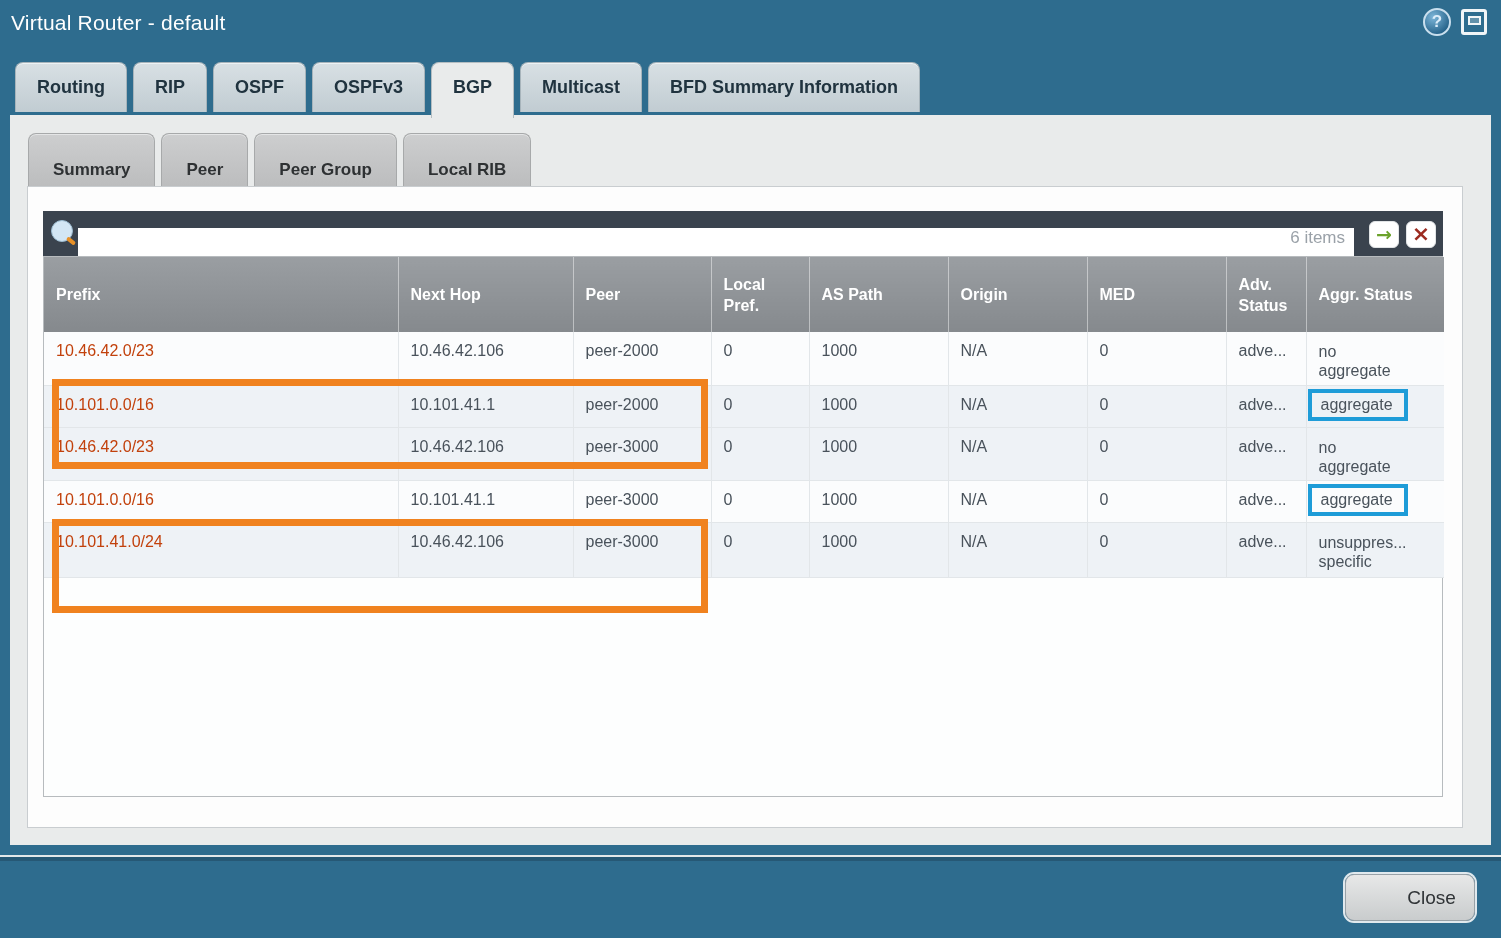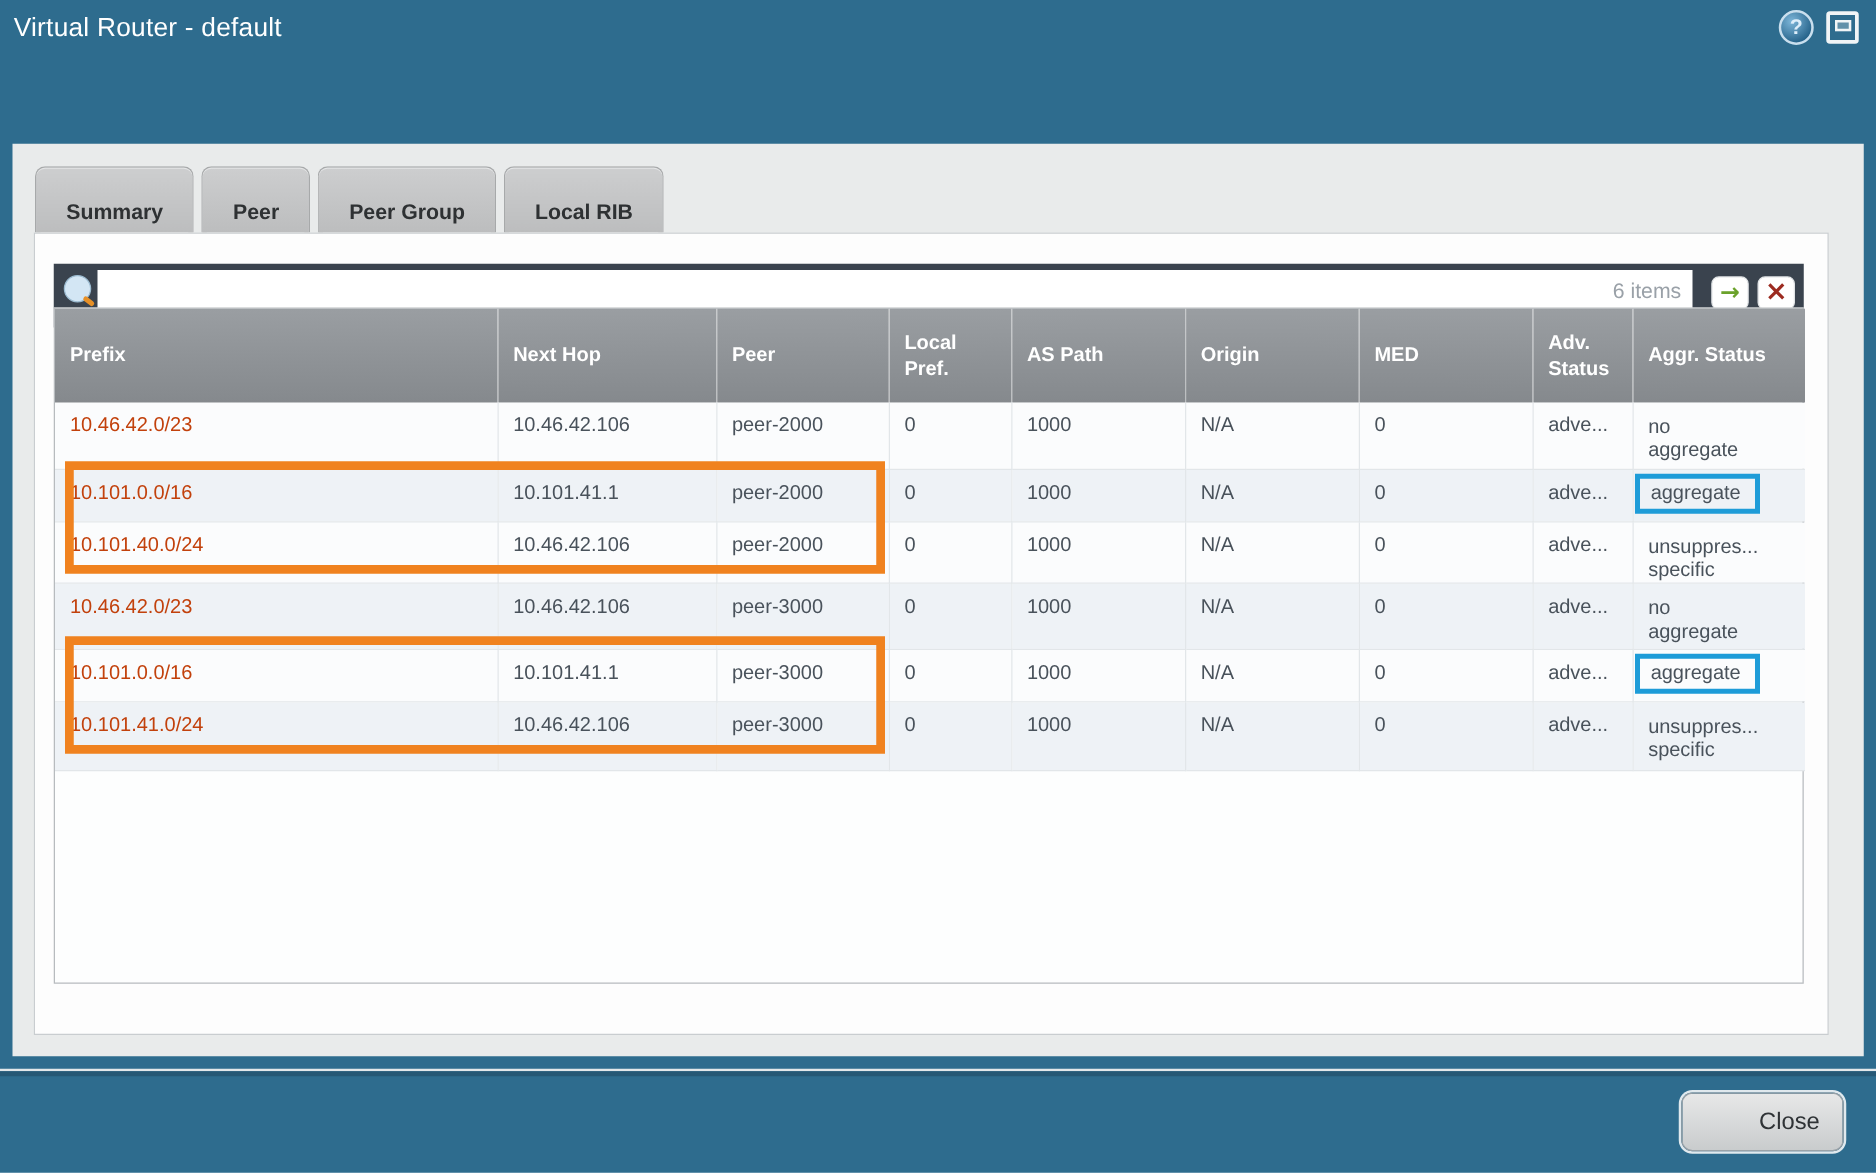--- a/index.html
+++ b/index.html
@@ -35,30 +35,30 @@
 
   
   .sub-panel { position:absolute; left:27px; top:186px; width:1436px; height:642px; background:#fdfdfd; border:1px solid #c9cdd0; z-index:2; }
 
   
   .search-bar { position:absolute; left:43px; top:211px; width:1400px; height:51px; background:#3a434e; z-index:5; }
   .magnifier-icon { position:absolute; left:8px; top:9px; width:22px; height:22px; border-radius:50%;
     background:#d3e6f4; border:1px solid #9cbcd1; }
   .magnifier-icon::after { content:""; position:absolute; right:-4px; bottom:-2px; width:10px; height:4px;
     background:#e79027; transform:rotate(38deg); border-radius:2px; }
-  .search-input-wrap { position:absolute; left:35px; top:5px; width:1276px; height:34px; background:#ffffff; display:flex; align-items:center; }
+  .search-input-wrap { position:absolute; left:35px; top:17px; width:1276px; height:34px; background:#ffffff; display:flex; }
   .search-input { flex:1; height:100%; border:none; outline:none; background:transparent; font-size:16px; font-family:"Liberation Sans",sans-serif; padding:0 8px; color:#333; }
   .items-count { color:#9aa1a8; font-size:17px; padding-right:9px; white-space:nowrap; }
   .bar-btn { position:absolute; top:10px; width:30px; height:27px; background:#ffffff; border:1px solid #e1e4e6; border-radius:6px;
     text-align:center; cursor:pointer; font-family:"DejaVu Sans","Liberation Sans",sans-serif; }
   .btn-submit { right:44px; color:#6ba22b; font-size:19px; font-weight:bold; line-height:24px; }
   .btn-clear { right:7px; color:#9c2b20; font-size:22px; font-weight:900; line-height:23px; }
 
   
-  .table-wrap { position:absolute; left:43px; top:246px; width:1400px; height:541px; background:#fdfefe; border:1px solid #b7bbbe; z-index:5; }
+  .table-wrap { position:absolute; left:43px; top:256px; width:1400px; height:541px; background:#fdfefe; border:1px solid #b7bbbe; z-index:5; }
   table { border-collapse:collapse; table-layout:fixed; width:1398px; }
   th { background:linear-gradient(#9a9ea2, #85898d); color:#ffffff; font-size:16px; font-weight:bold;
     text-align:left; vertical-align:middle; height:75px; padding:0 8px 0 12px; border-right:1px solid rgba(255,255,255,.45); line-height:21px; }
   th:last-child { border-right:none; }
   td { vertical-align:top; padding:10px 8px 0 12px; font-size:16px; color:#49525b; border-right:1px solid #e2e6e9; border-bottom:1px solid #e2e6e9; overflow:hidden; white-space:nowrap; }
   td:last-child { border-right:none; }
   tr.odd  td { background:#fbfcfd; }
   tr.even td { background:#eef2f6; }
   tr.h53 td { height:53px; } tr.h42 td { height:42px; } tr.h49 td { height:49px; } tr.h55 td { height:55px; }
   td.c-prefix { color:#c2410c; cursor:pointer; }
@@ -82,20 +82,29 @@
 <body>
 
 <div class="dialog">
 
   <div class="title">Virtual Router - default</div>
   <div class="help-icon">?</div>
   <div class="popout-icon">
       <div class="pane"></div>
     </div>
 
+  <div class="main-tabs">
+    <div class="mtab">Routing</div>
+    <div class="mtab">RIP</div>
+    <div class="mtab">OSPF</div>
+    <div class="mtab">OSPFv3</div>
+    <div class="mtab active">BGP</div>
+    <div class="mtab">Multicast</div>
+    <div class="mtab">BFD Summary Information</div>
+  </div>
 
   <div class="main-panel"></div>
 
   <div class="sub-tabs">
     <div class="stab">Summary</div>
     <div class="stab">Peer</div>
     <div class="stab">Peer Group</div>
     <div class="stab">Local RIB</div>
   </div>
 
@@ -176,73 +185,59 @@
           <td class="c-prefix">10.101.0.0/16</td>
           <td>10.101.41.1</td>
           <td>peer-2000</td>
           <td>0</td>
           <td>1000</td>
           <td>N/A</td>
           <td>0</td>
           <td>adve...</td>
           <td><span class="blue-box"><span>aggregate</span></span></td>
         </tr>
-        <tr class="odd h49">
-          <td class="c-prefix">10.101.40.0/24</td>
+        <tr class="even h53">
+          <td class="c-prefix">10.46.42.0/23</td>
           <td>10.46.42.106</td>
-          <td>peer-2000</td>
+          <td>peer-3000</td>
+          <td>0</td>
+          <td>1000</td>
+          <td>N/A</td>
+          <td>0</td>
+          <td>adve...</td>
+          <td>
+              <div class="line">no</div>
+              <div class="line">aggregate</div>
+            </td>
+        </tr>
+        <tr class="odd h42">
+          <td class="c-prefix">10.101.0.0/16</td>
+          <td>10.101.41.1</td>
+          <td>peer-3000</td>
+          <td>0</td>
+          <td>1000</td>
+          <td>N/A</td>
+          <td>0</td>
+          <td>adve...</td>
+          <td><span class="blue-box"><span>aggregate</span></span></td>
+        </tr>
+        <tr class="even h55">
+          <td class="c-prefix">10.101.41.0/24</td>
+          <td>10.46.42.106</td>
+          <td>peer-3000</td>
           <td>0</td>
           <td>1000</td>
           <td>N/A</td>
           <td>0</td>
           <td>adve...</td>
           <td>
               <div class="line">unsuppres...</div>
               <div class="line">specific</div>
             </td>
         </tr>
-        <tr class="even h53">
-          <td class="c-prefix">10.46.42.0/23</td>
-          <td>10.46.42.106</td>
-          <td>peer-3000</td>
-          <td>0</td>
-          <td>1000</td>
-          <td>N/A</td>
-          <td>0</td>
-          <td>adve...</td>
-          <td>
-              <div class="line">no</div>
-              <div class="line">aggregate</div>
-            </td>
-        </tr>
-        <tr class="odd h42">
-          <td class="c-prefix">10.101.0.0/16</td>
-          <td>10.101.41.1</td>
-          <td>peer-3000</td>
-          <td>0</td>
-          <td>1000</td>
-          <td>N/A</td>
-          <td>0</td>
-          <td>adve...</td>
-          <td><span class="blue-box"><span>aggregate</span></span></td>
-        </tr>
-        <tr class="even h55">
-          <td class="c-prefix">10.101.41.0/24</td>
-          <td>10.46.42.106</td>
-          <td>peer-3000</td>
-          <td>0</td>
-          <td>1000</td>
-          <td>N/A</td>
-          <td>0</td>
-          <td>adve...</td>
-          <td>
-              <div class="line">unsuppres...</div>
-              <div class="line">specific</div>
-            </td>
-        </tr>
       </tbody>
     </table>
 
     <div class="hl-box one"></div>
     <div class="hl-box two"></div>
   </div>
 
   <div class="footer-sep-light"></div>
   <div class="footer-sep-dark"></div>
   <button class="close-btn">Close</button>

